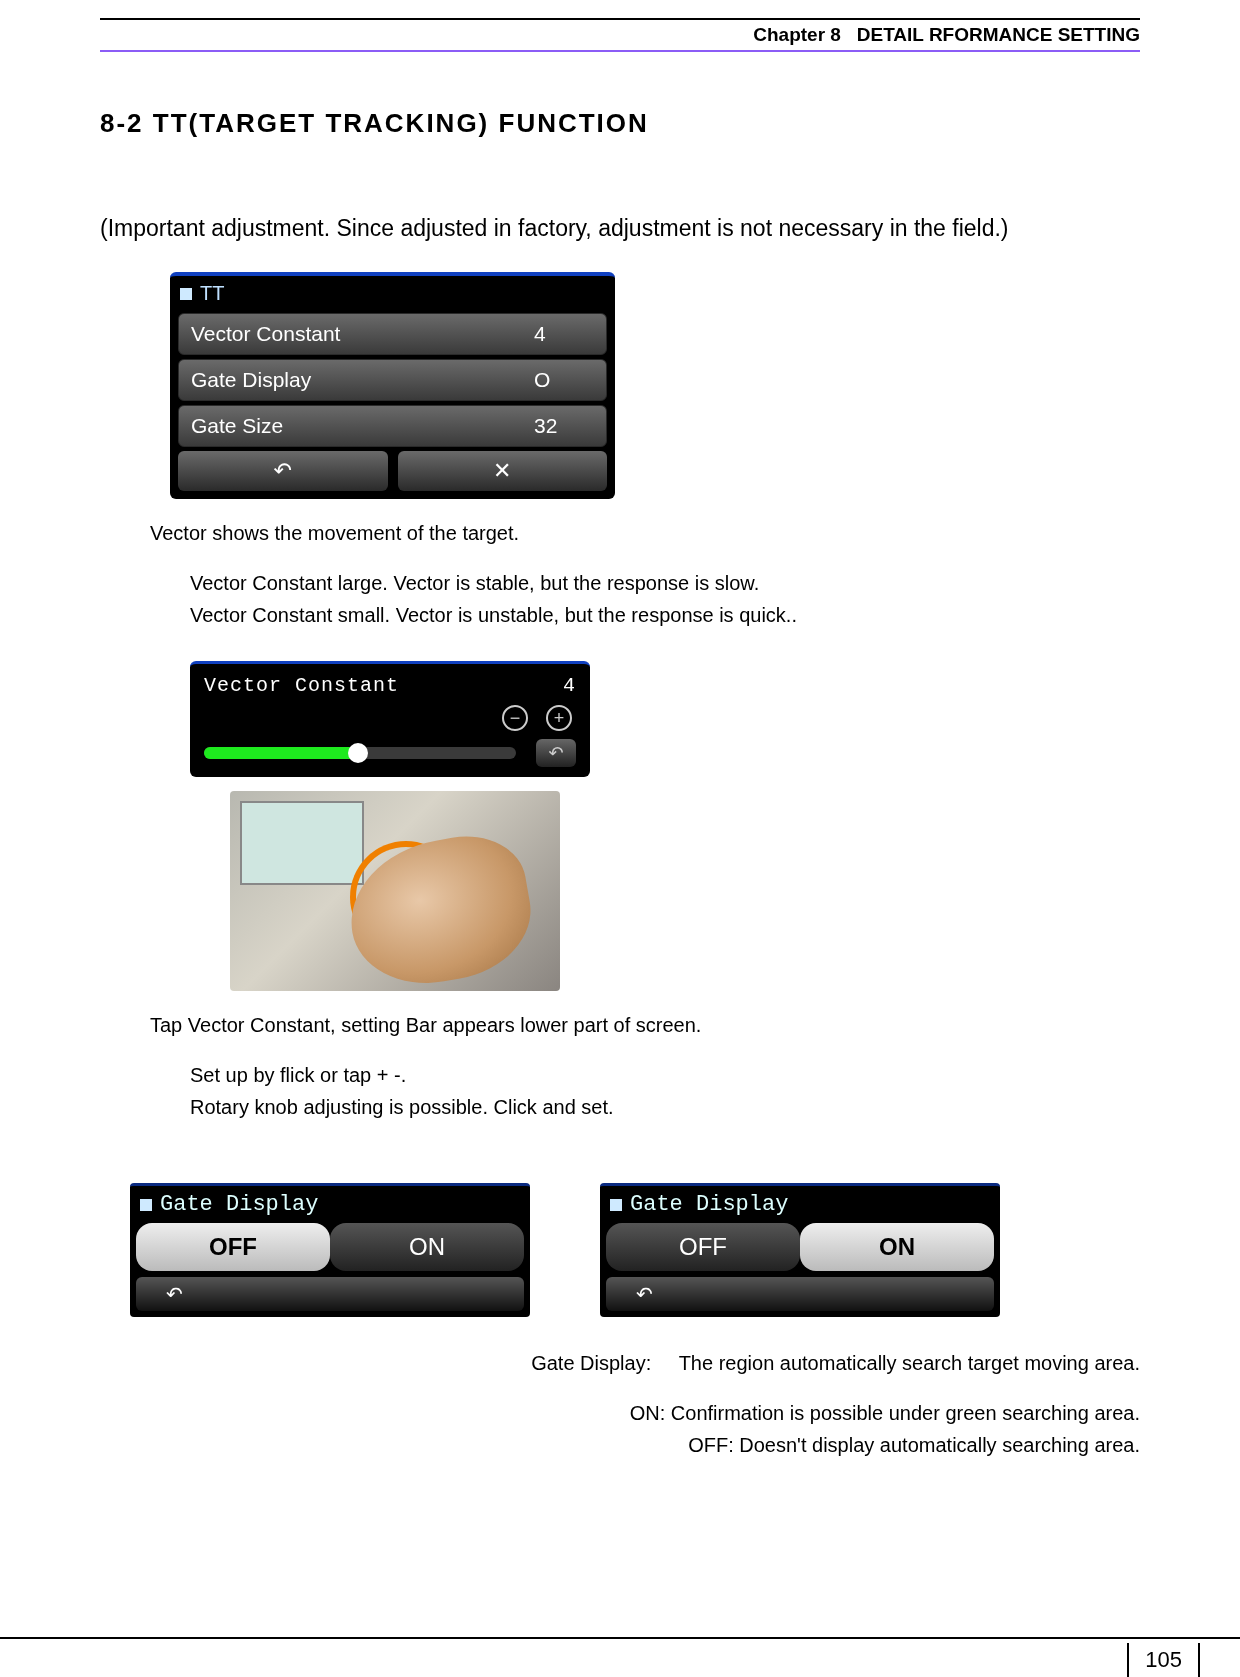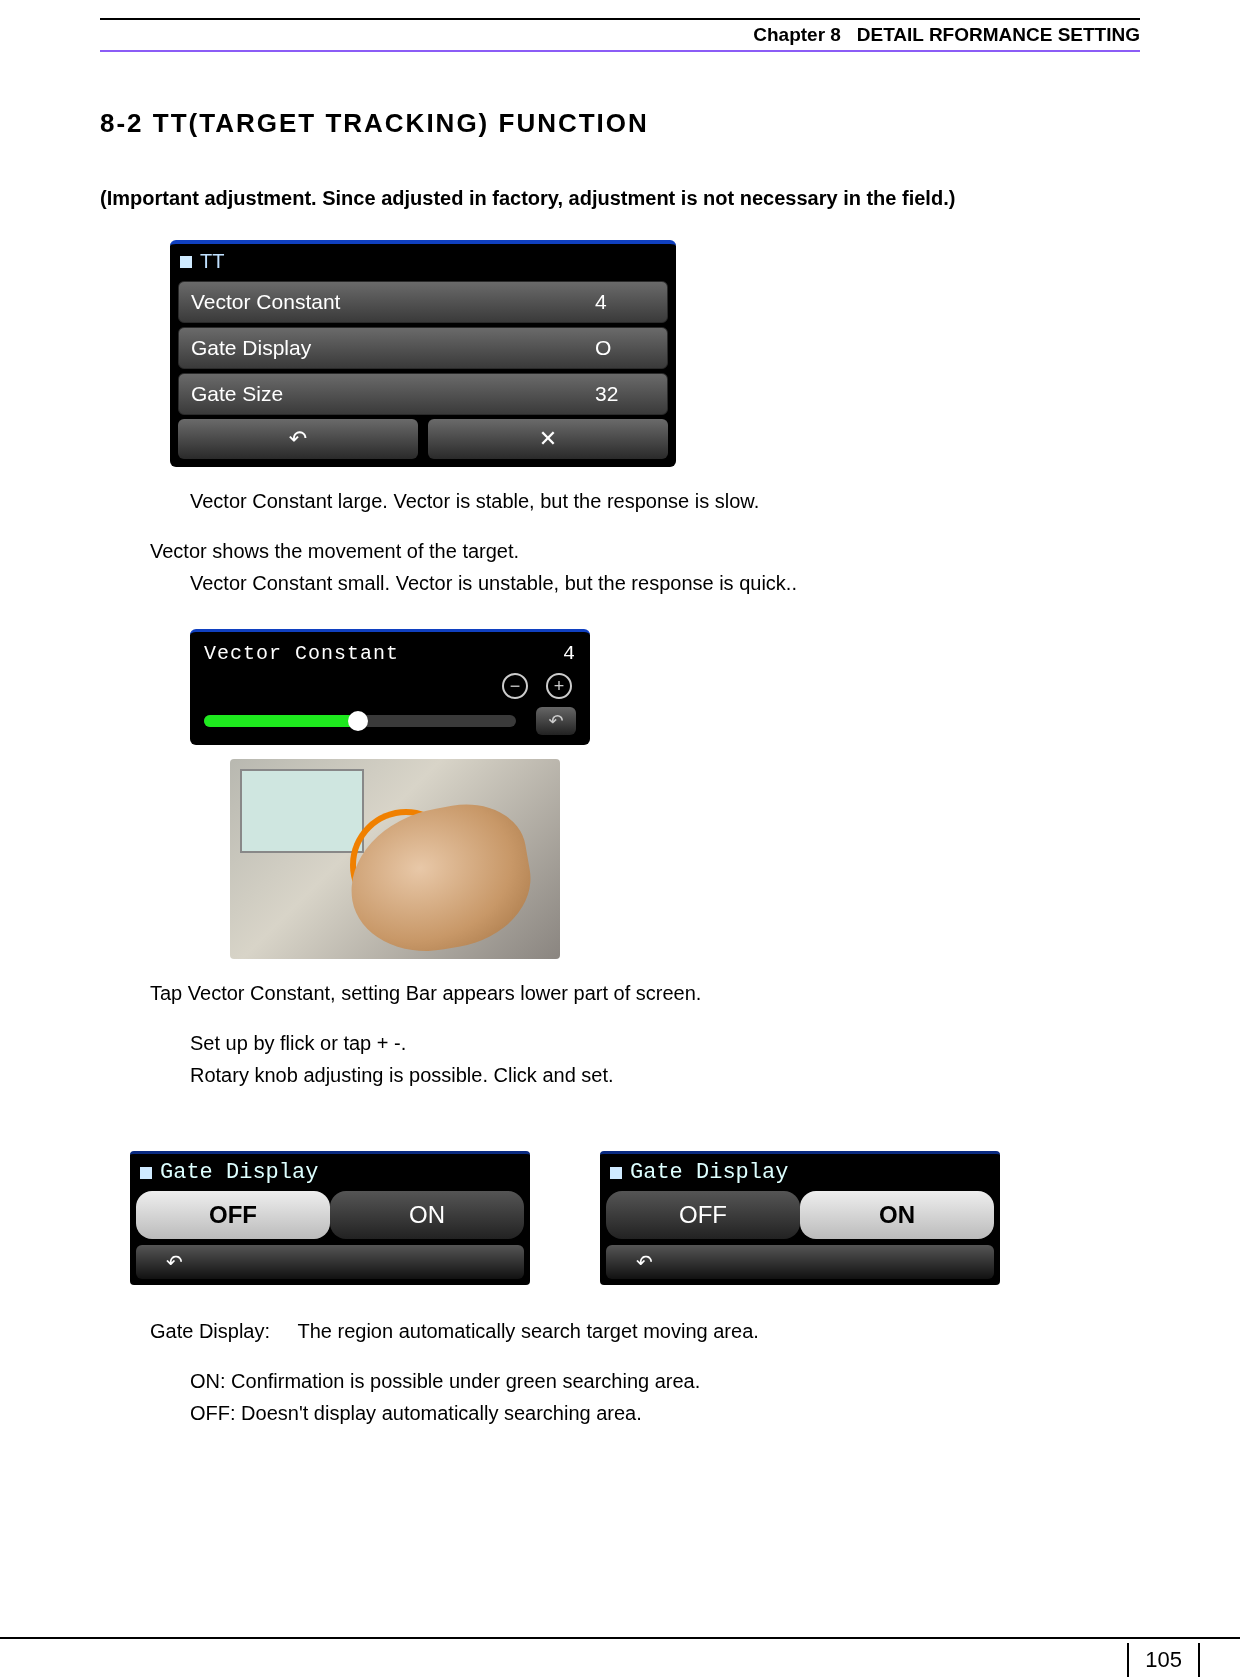--- a/index.html
+++ b/index.html
@@ -28,35 +28,35 @@
     border-bottom: 2px solid #8b5cf6;
     white-space: pre;
   }
   .section-title {
     font-weight: bold;
     font-size: 26px;
     letter-spacing: 2px;
     margin-top: 56px;
   }
   .note {
-    font-weight: bold;
-    font-size: 20px;
-    margin-top: 48px;
+    font-weight: normal;
+    font-size: 23px;
+    margin-top: 76px;
   }
   .content {
     font-size: 20px;
     line-height: 1.6;
   }
   .para { margin-top: 18px; }
   .indent1 { margin-left: 50px; }
   .indent2 { margin-left: 90px; }
 
   
   .tt-menu {
-    width: 506px;
+    width: 445px;
     margin: 30px 0 6px 70px;
     border-top: 4px solid #1040c0;
     background: #000;
     border-radius: 6px;
     overflow: hidden;
     padding-bottom: 0;
   }
   .tt-title {
     color: #bfe0ff;
     font-size: 20px;
@@ -258,22 +258,22 @@
       <div class="tt-btn">
           <span>↶</span>
         </div>
       <div class="tt-btn">
           <span>✕</span>
         </div>
     </div>
   </div>
 
   <div class="content">
+    <div class="para indent1">Vector shows the movement of the target.</div>
     <div class="para indent2">Vector Constant large. Vector is stable, but the response is slow.</div>
-    <div class="para indent1">Vector shows the movement of the target.</div>
     <div class="indent2">Vector Constant small. Vector is unstable, but the response is quick..</div>
   </div>
 
   <div class="vc-widget">
     <div class="vc-head">
       <span>Vector Constant</span>
       <span>4</span>
     </div>
     <div class="vc-icons">
       <div class="circ">
@@ -327,21 +327,21 @@
       <div class="gate-seg">
         <div class="seg seg-off-inactive">OFF</div>
         <div class="seg seg-on-active">ON</div>
       </div>
       <div class="gate-bottom">
           <span>↶</span>
         </div>
     </div>
   </div>
 
-  <div class="content" style="margin-top:30px;">
+  <div class="content" style="margin-top:30px;text-align:right;">
     <div class="para indent1" style="white-space:pre;">Gate Display:     The region automatically search target moving area.</div>
     <div class="para indent2">ON: Confirmation is possible under green searching area.</div>
     <div class="indent2">OFF: Doesn't display automatically searching area.</div>
   </div>
 
   <div class="footer-rule"></div>
   <div class="page-num-box">105</div>
 
 </div>
 

